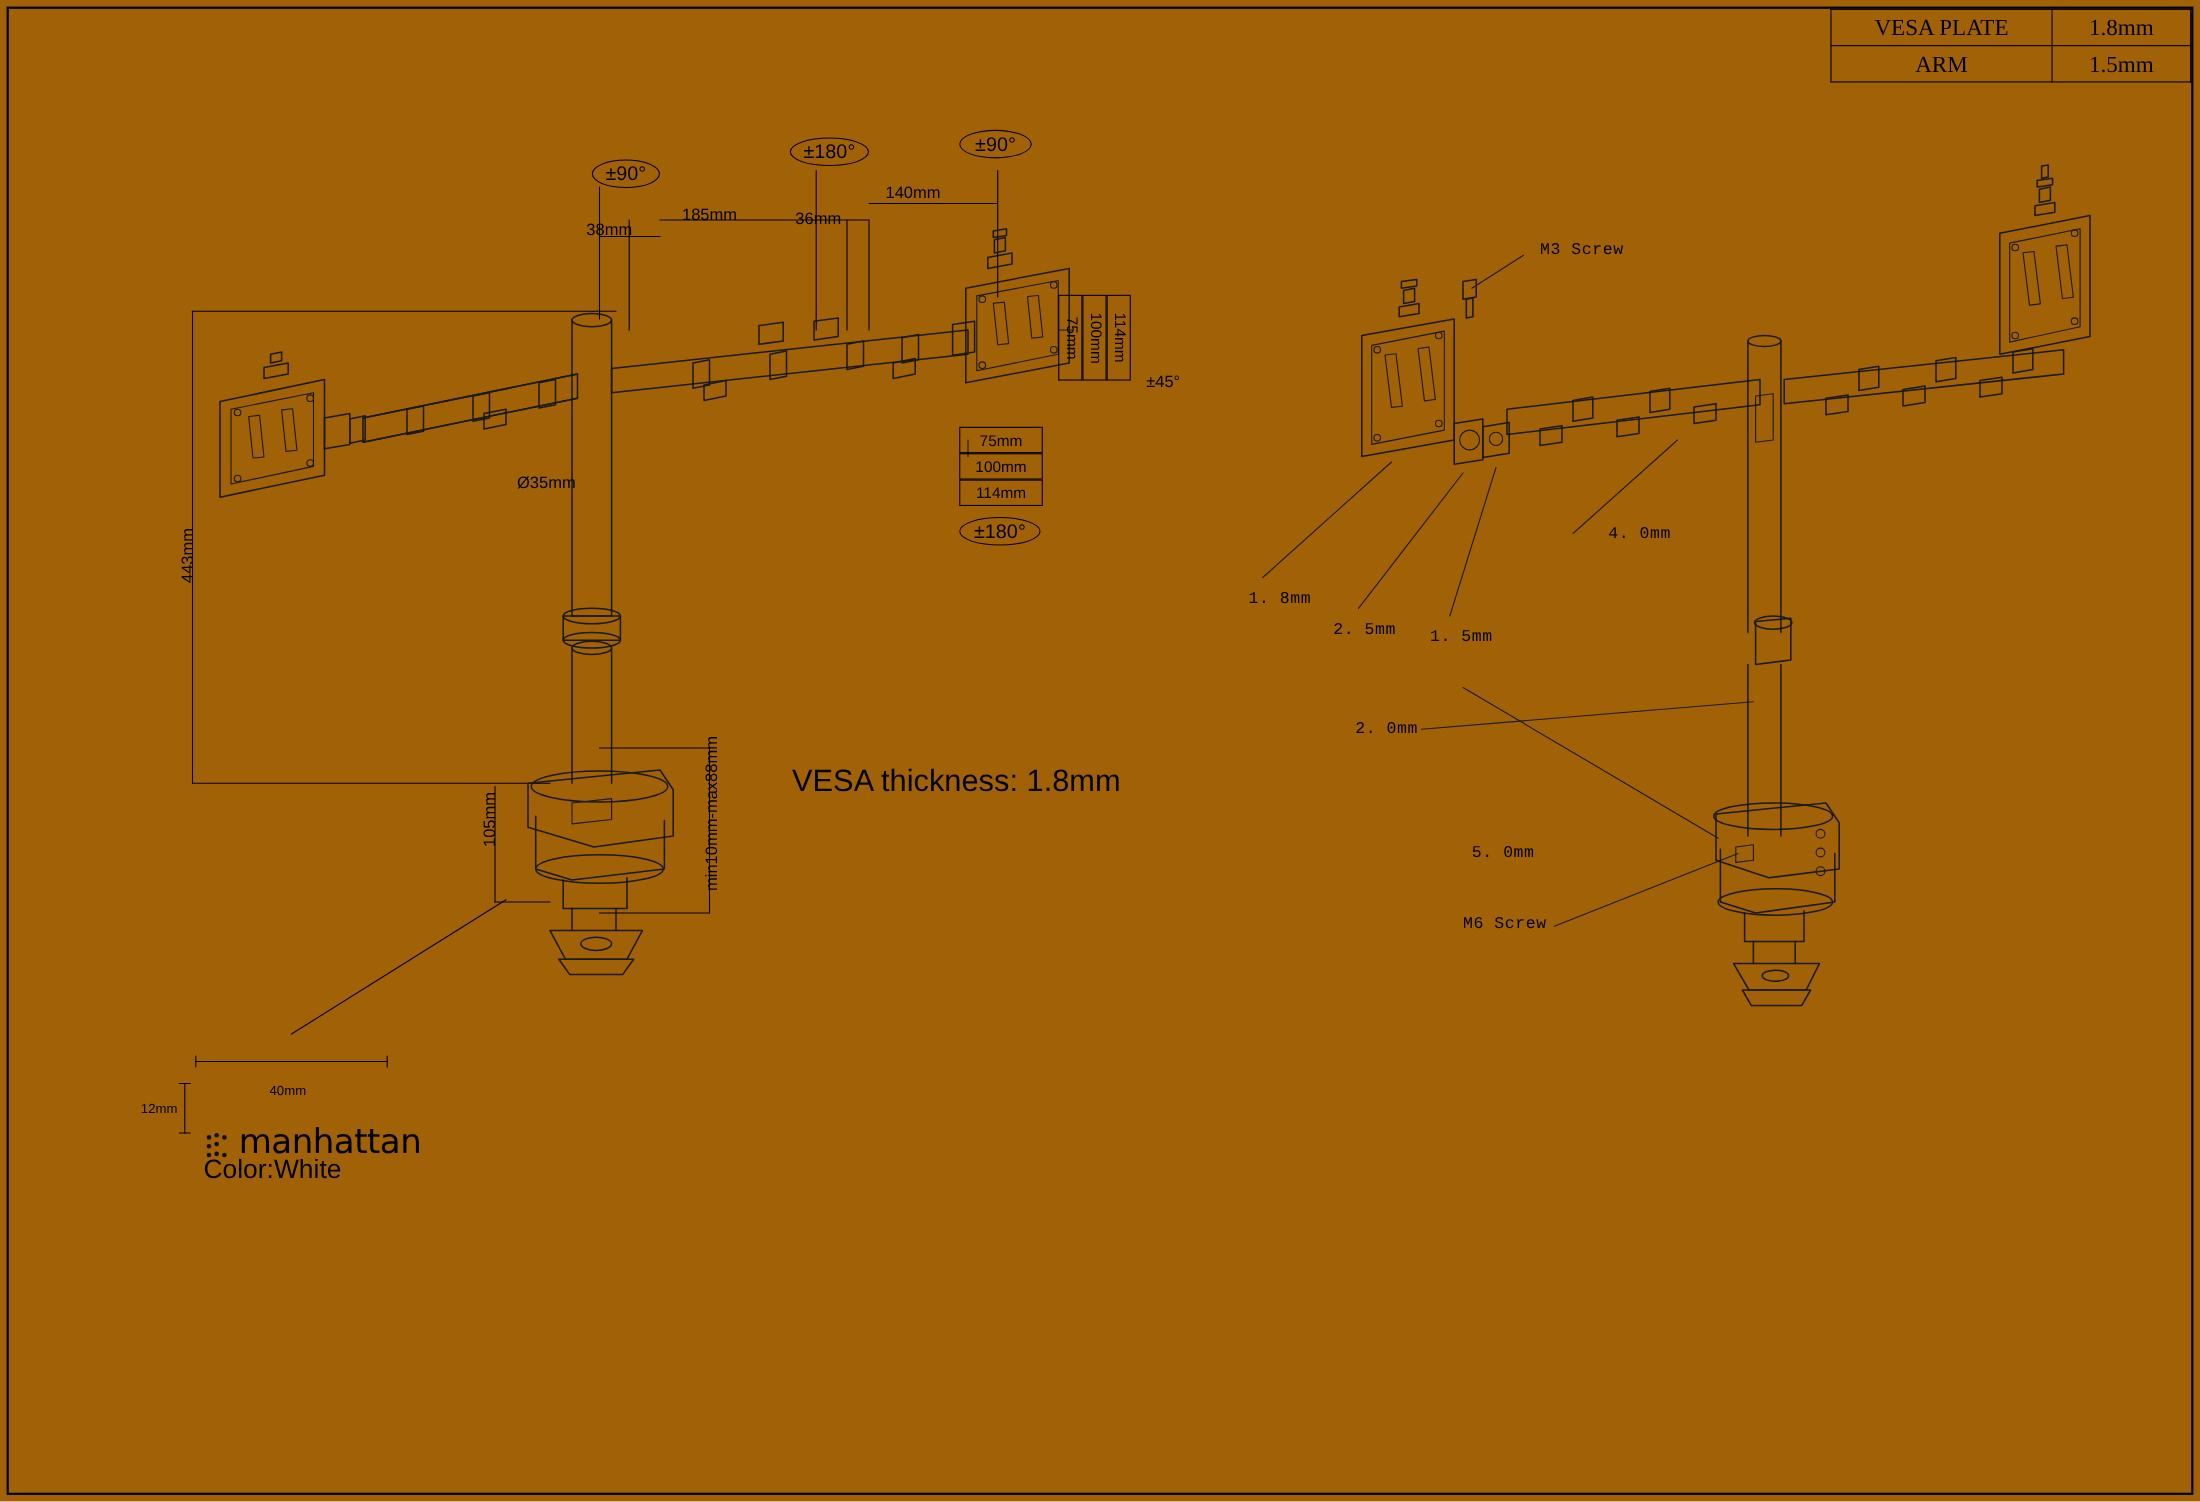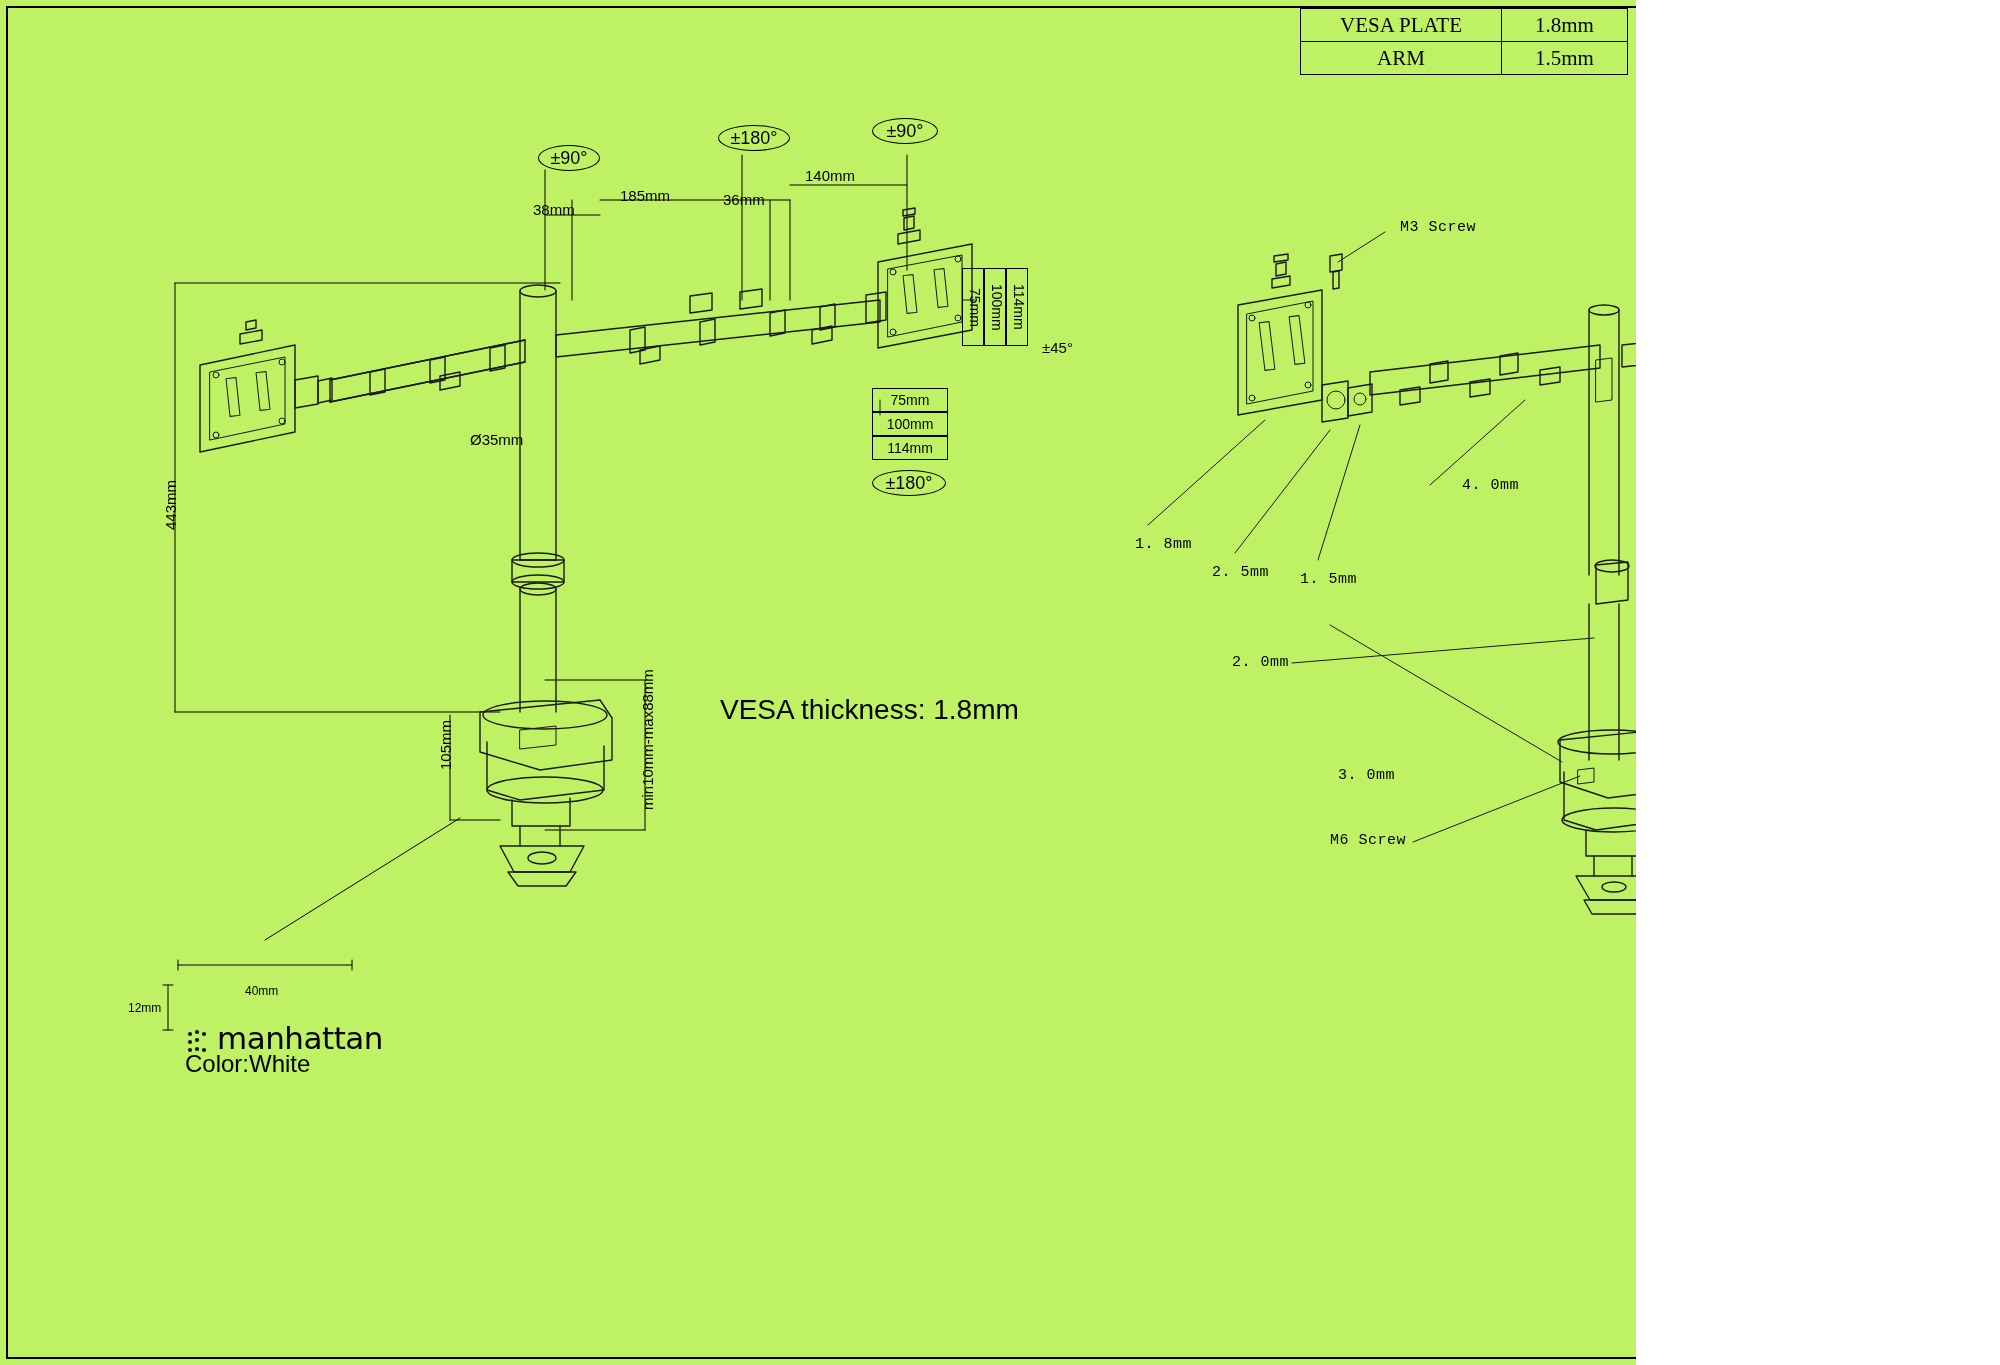--- a/index.html
+++ b/index.html
@@ -6,23 +6,23 @@
     margin: 0;
     padding: 0;
     background: #ffffff;
   }
   body {
     font-family: "Liberation Sans", sans-serif;
     color: #000000;
   }
   #sheet {
     position: relative;
-    width: 1636px;
+    width: 2000px;
     height: 1365px;
-    background: #bef264;
+    background: #a16207;
     overflow: hidden;
   }
   .border-frame {
     position: absolute;
     left: 6px;
     top: 6px;
     width: 1988px;
     height: 1353px;
     border: 2px solid #000;
     box-sizing: border-box;
@@ -429,21 +429,21 @@
   <div class="notes">
     <div>VESA thickness: 1.8mm</div>
   </div>
 
   <div class="t mono" style="left:1400px;top:220px;">M3 Screw</div>
   <div class="t mono" style="left:1135px;top:537px;">1. 8mm</div>
   <div class="t mono" style="left:1212px;top:565px;">2. 5mm</div>
   <div class="t mono" style="left:1300px;top:572px;">1. 5mm</div>
   <div class="t mono" style="left:1462px;top:478px;">4. 0mm</div>
   <div class="t mono" style="left:1232px;top:655px;">2. 0mm</div>
-  <div class="t mono" style="left:1338px;top:768px;">3. 0mm</div>
+  <div class="t mono" style="left:1338px;top:768px;">5. 0mm</div>
   <div class="t mono" style="left:1330px;top:833px;">M6 Screw</div>
 
   <div class="t small" style="left:245px;top:945px;margin-top:40px;">40mm</div>
   <div class="t small" style="left:128px;top:1002px;">12mm</div>
 
   <div class="logo-wrap">
     <svg class="logo-dots" width="28" height="28" viewBox="0 0 28 28">
       <g fill="#111">
         <circle cx="5" cy="6" r="2.1"></circle>
         <circle cx="12" cy="4" r="2.1"></circle>

